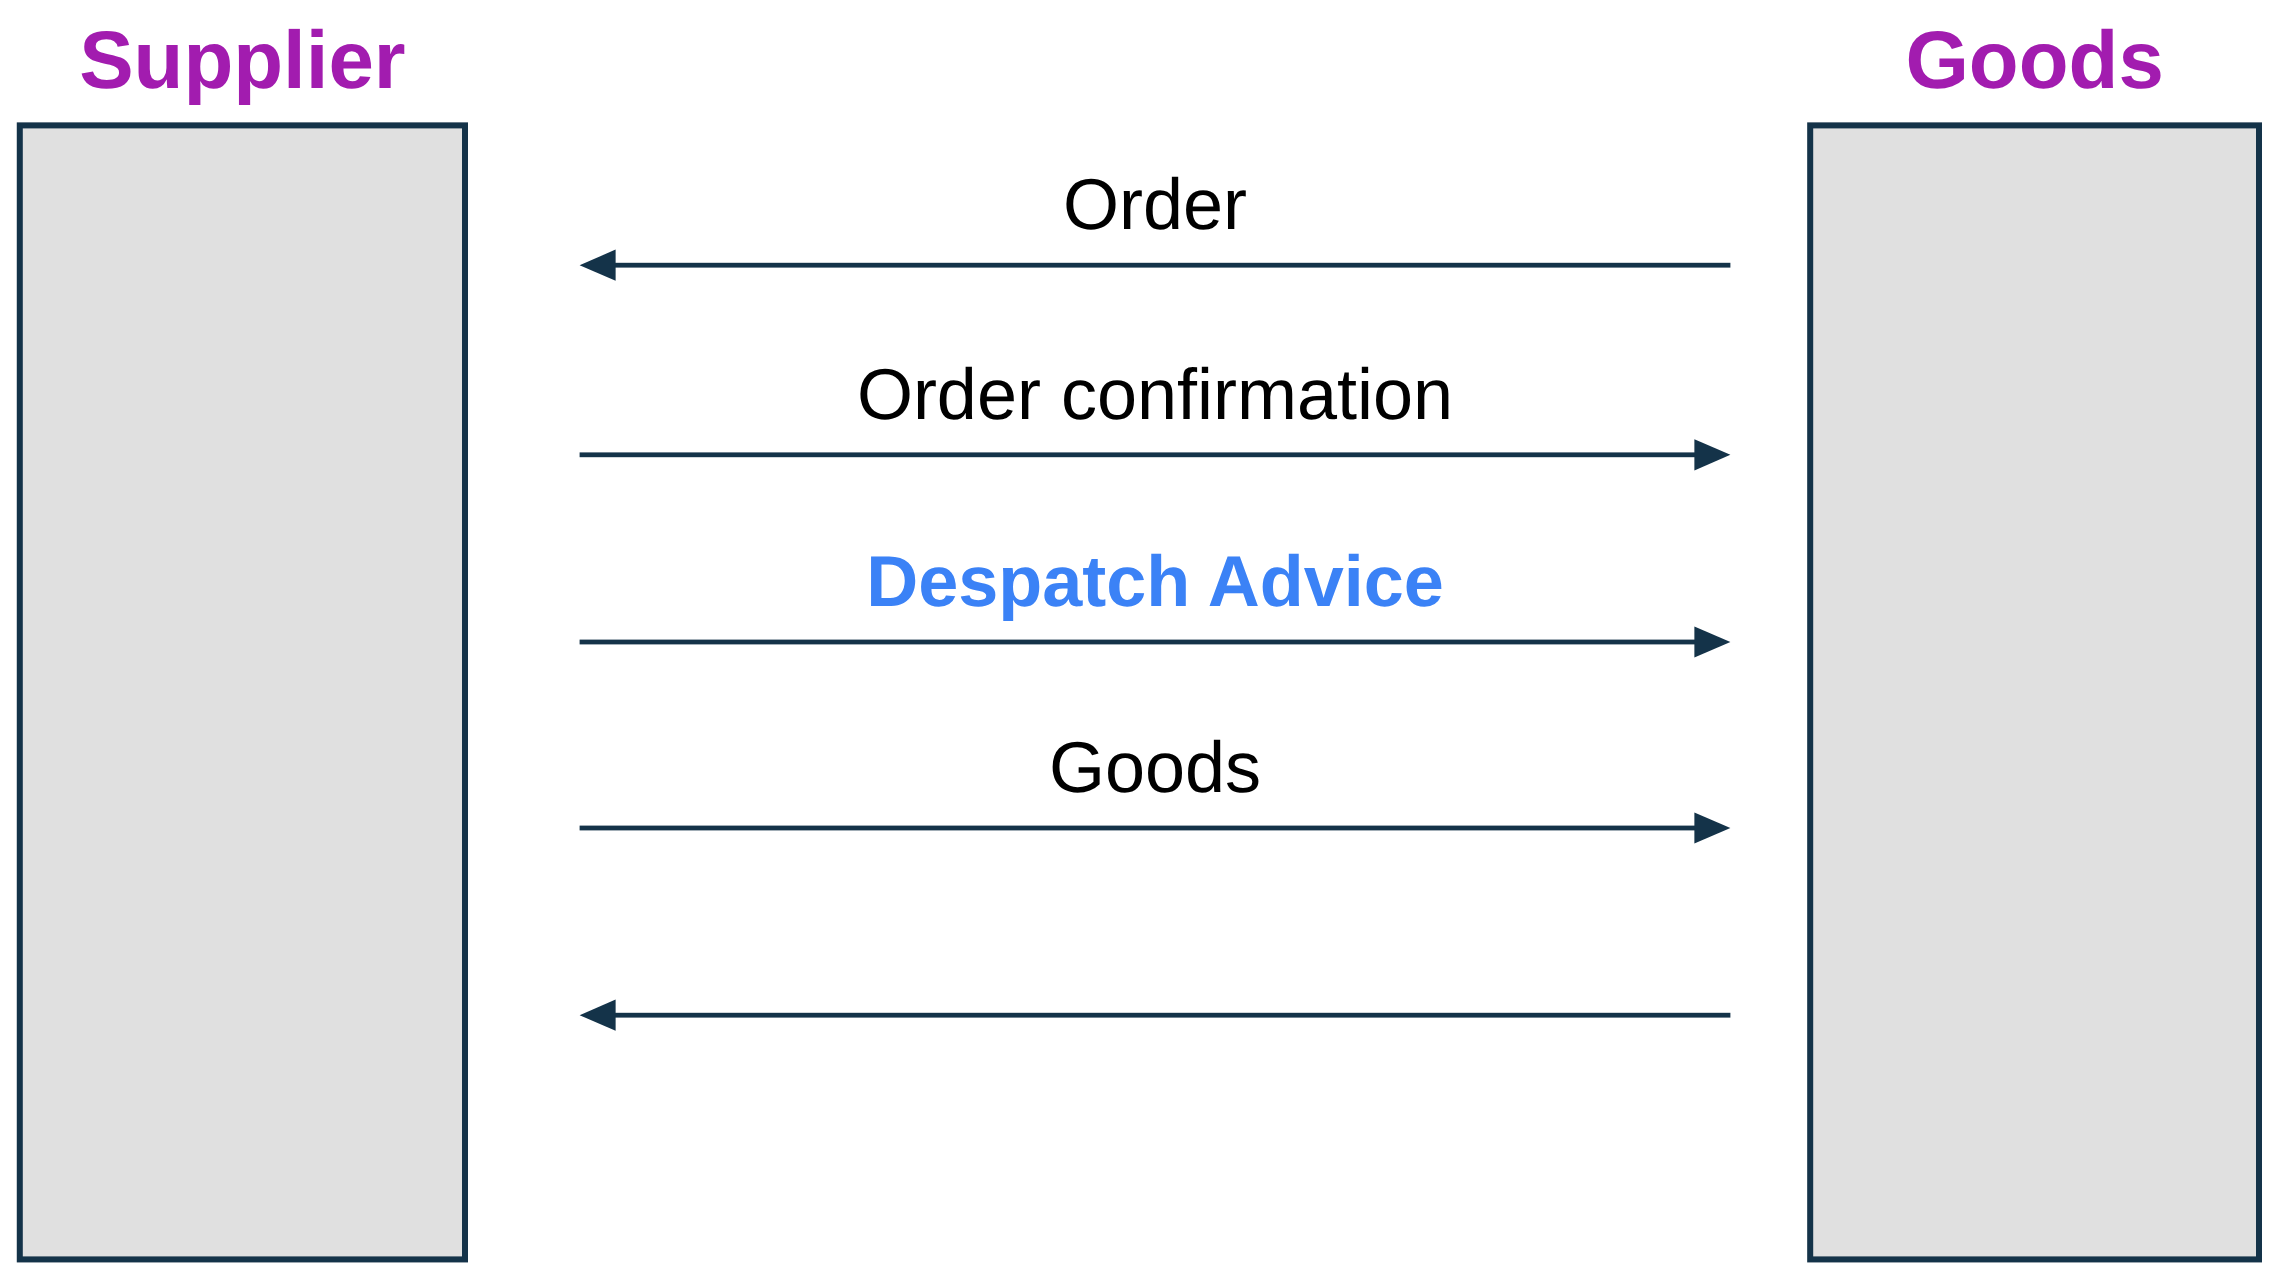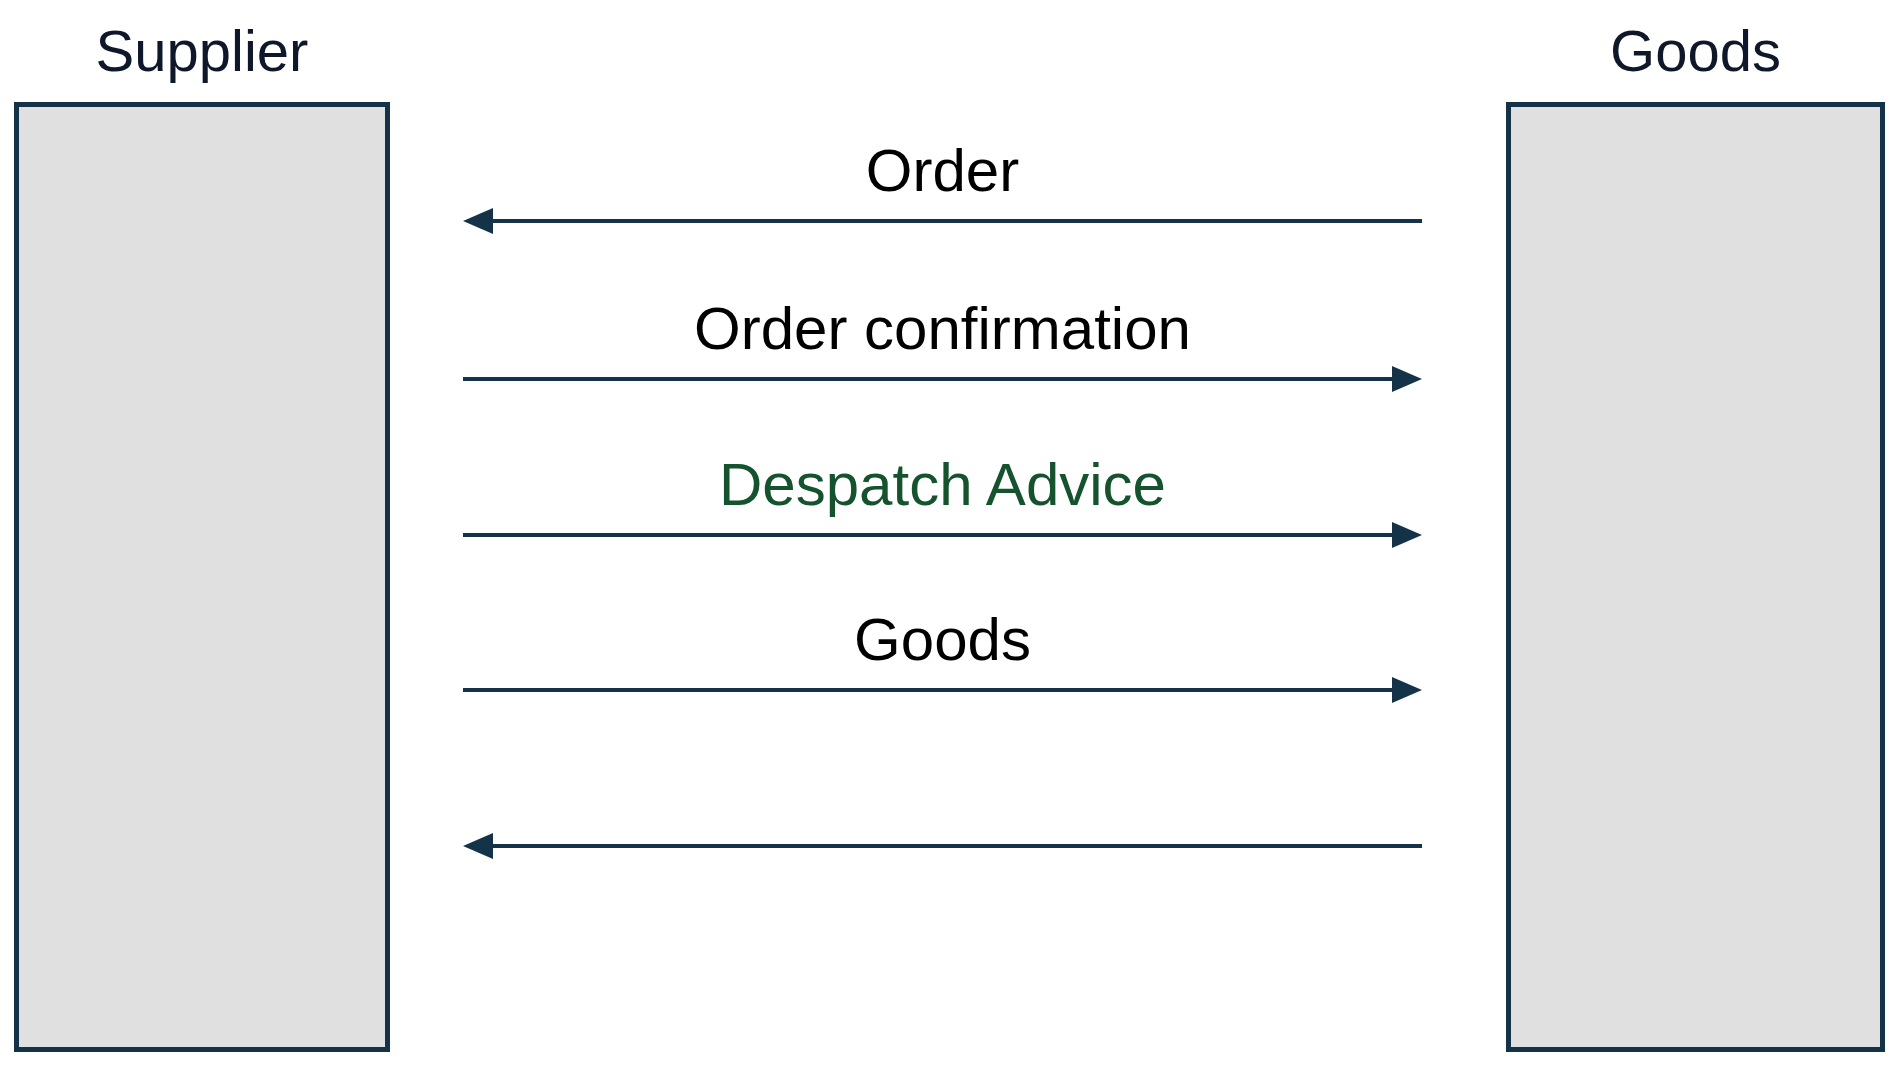--- a/index.html
+++ b/index.html
@@ -18,42 +18,42 @@
     background: #ffffff;
   }
   
   .actor-title {
     position: absolute;
     top: 0;
     height: 100px;
     display: flex;
     align-items: center;
     justify-content: center;
-    font-size: 58px;
-    font-weight: normal;
-    color: #0f172a;
+    font-size: 68px;
+    font-weight: bold;
+    color: #a21caf;
     letter-spacing: 0px;
     white-space: nowrap;
   }
   .actor-title.supplier { left: 14px;   width: 376px; }
   .actor-title.buyer    { left: 1506px; width: 379px; }
   .actor-box {
     position: absolute;
     top: 102px;
     height: 950px;
     background: #e0e0e0;
     border: 5px solid #143349;
     box-sizing: border-box;
   }
   .actor-box.supplier { left: 14px;   width: 376px; }
   .actor-box.buyer    { left: 1506px; width: 379px; }
   
   .lane {
     position: absolute;
-    left: 463px;
+    left: 483px;
     top: 0;
     width: 959px;
     height: 1070px;
   }
   .msg-row {
     position: absolute;
     left: 0;
     width: 959px;
     height: 132px;
   }
@@ -68,22 +68,22 @@
     left: 0;
     right: 0;
     top: 34px;
     line-height: 62px;
     text-align: center;
     font-size: 60px;
     color: #000000;
     white-space: nowrap;
   }
   .msg-label.highlight {
-    color: #14532d;
-    font-weight: normal;
+    color: #3b82f6;
+    font-weight: bold;
   }
   .msg-arrow {
     position: absolute;
     left: 0;
     right: 0;
     top: 102px;
     height: 26px;
   }
   .arrow-line {
     position: absolute;

